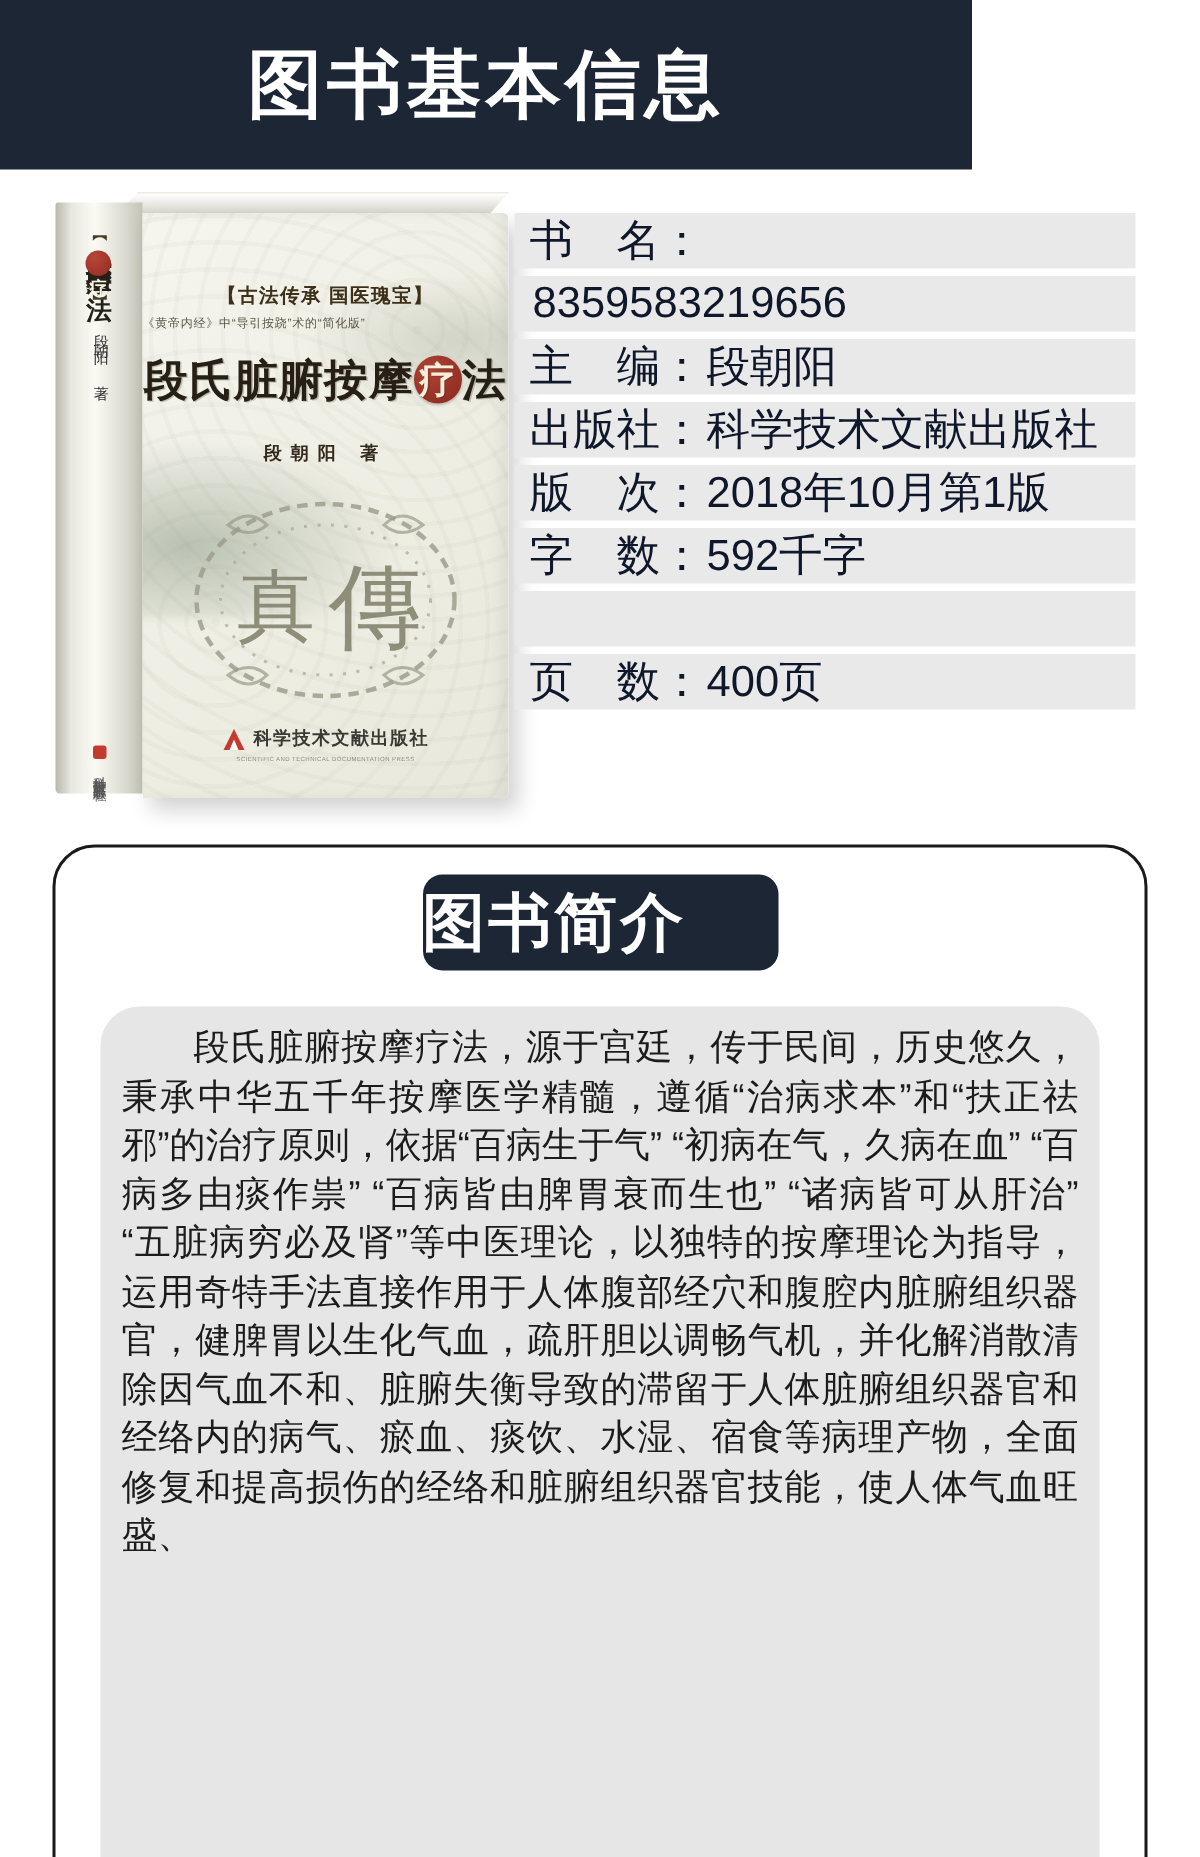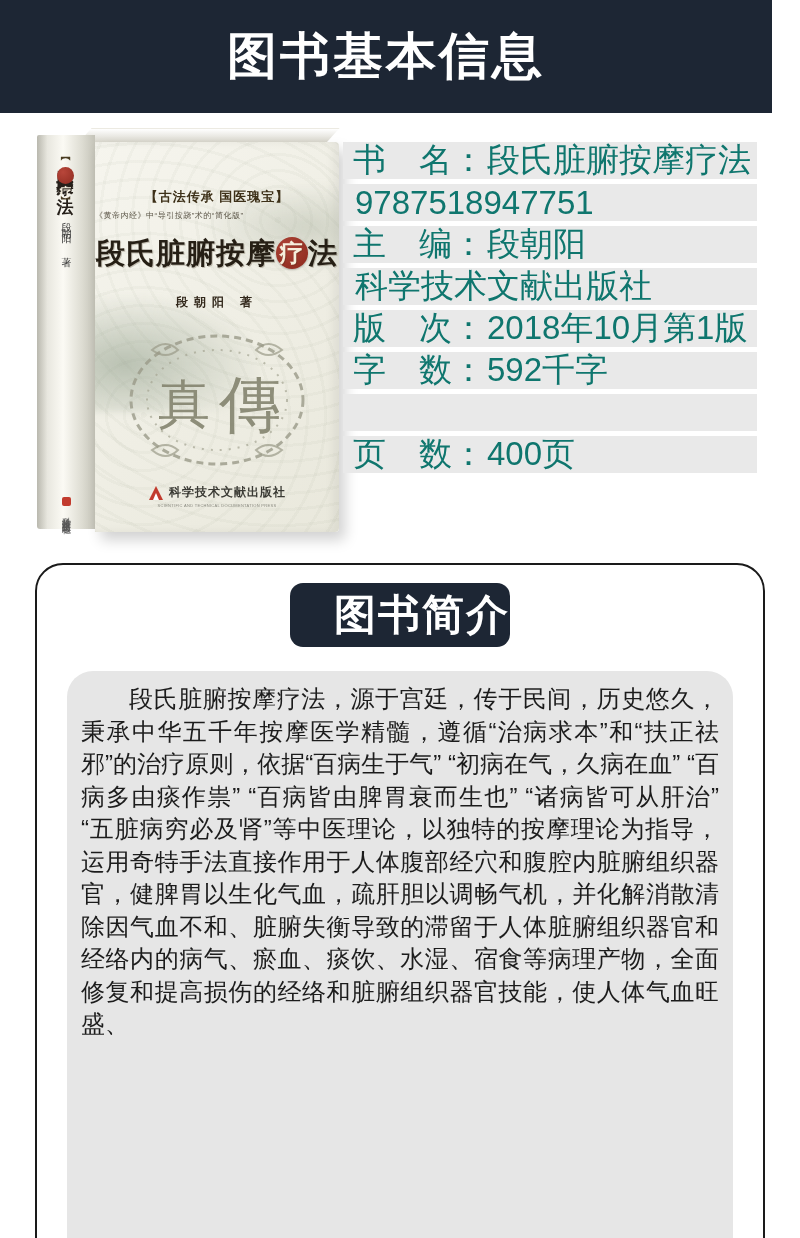--- a/index.html
+++ b/index.html
@@ -6,21 +6,21 @@
   html, body { width: 800px; height: 1238px; overflow: hidden; }
   body {
     position: relative;
     background: #ffffff;
     font-family: "Liberation Sans", "DejaVu Sans", sans-serif;
     color: #111;
   }
 
   
   .hero-header {
-    position: absolute; top: 0; left: 0; width: 772px; height: 113px;
+    position: absolute; top: 0; left: 0; width: 648px; height: 113px;
     background: #1d2634;
     display: flex; align-items: center; justify-content: center;
   }
   .hero-header .title {
     color: #ffffff; font-size: 50px; font-weight: bold; letter-spacing: 3px;
   }
 
   
   .book-section { position: absolute; top: 113px; left: 0; width: 800px; height: 450px; }
 
@@ -108,35 +108,35 @@
   }
   .cover-pub-row { display: flex; align-items: center; gap: 5px; }
   .cover-pub-name { font-size: 12px; font-weight: bold; color: #3a3a34; letter-spacing: 1px; }
   .cover-pub-eng { font-size: 4px; color: #8a8a80; margin-top: 2px; letter-spacing: 0.3px; }
 
   
   .info-panel { position: absolute; left: 343px; top: 29px; width: 414px; }
   .info-row {
     height: 37px; margin-bottom: 5px; background: #e9e9e9;
     display: flex; align-items: center; padding-left: 10px;
-    font-size: 33px; color: #0f766e; white-space: nowrap;
+    font-size: 29px; color: #0f172a; white-space: nowrap;
   }
   .info-row .lbl { flex: 0 0 auto; }
   .info-row .val { margin-left: 2px; }
 
   
   .intro-card {
     position: absolute; top: 563px; left: 35px; width: 730px; height: 760px;
     border: 2px solid #1a1a1a; border-radius: 28px;
     background: #ffffff;
   }
   .intro-badge {
-    margin: 18px auto 0 auto; width: 220px; height: 64px;
+    margin: 18px auto 0 auto; width: 237px; height: 64px;
     background: #1d2634; border-radius: 13px;
-    display: flex; align-items: center; justify-content: flex-end;
+    display: flex; align-items: center; justify-content: flex-start;
   }
   .intro-badge .badge-text { color: #ffffff; font-size: 42px; font-weight: bold; letter-spacing: 2px; }
   .intro-body {
     margin: 24px auto 0 auto; width: 666px; min-height: 600px;
     background: #e6e6e6; border-radius: 26px;
     padding: 12px 14px 20px 14px;
   }
   .intro-body p {
     font-size: 24px; line-height: 32.5px; color: #1c1c1c;
     text-align: justify; text-indent: 2em; letter-spacing: 0;
@@ -196,30 +196,30 @@
           <span class="cover-pub-name">科学技术文献出版社</span>
         </div>
         <div class="cover-pub-eng">SCIENTIFIC AND TECHNICAL DOCUMENTATION PRESS</div>
       </div>
     </div>
   </div>
 
   <div class="info-panel">
     <div class="info-row">
       <span class="lbl">书　名：</span>
-        <span class="val">段氏脏腑按摩疗法</span>
-    </div>
-    <div class="info-row">
-        <span class="val">9787518947751</span>
+    </div>
+    <div class="info-row">
+        <span class="val">8359583219656</span>
     </div>
     <div class="info-row">
       <span class="lbl">主　编：</span>
         <span class="val">段朝阳</span>
     </div>
     <div class="info-row">
+      <span class="lbl">出版社：</span>
         <span class="val">科学技术文献出版社</span>
     </div>
     <div class="info-row">
       <span class="lbl">版　次：</span>
         <span class="val">2018年10月第1版</span>
     </div>
     <div class="info-row">
       <span class="lbl">字　数：</span>
         <span class="val">592千字</span>
     </div>

